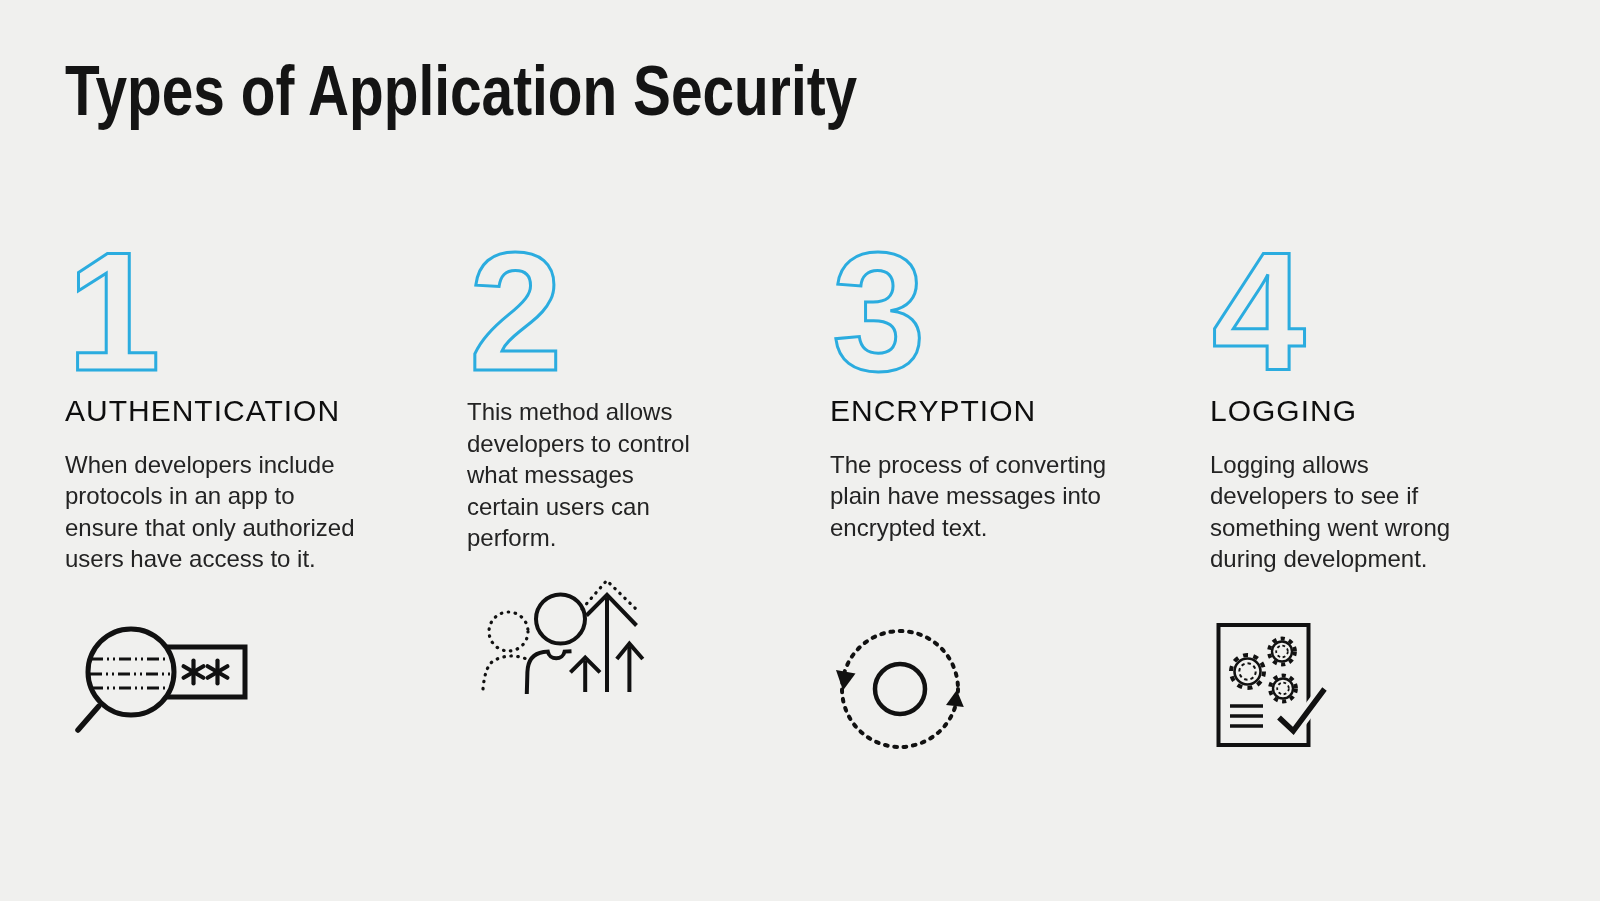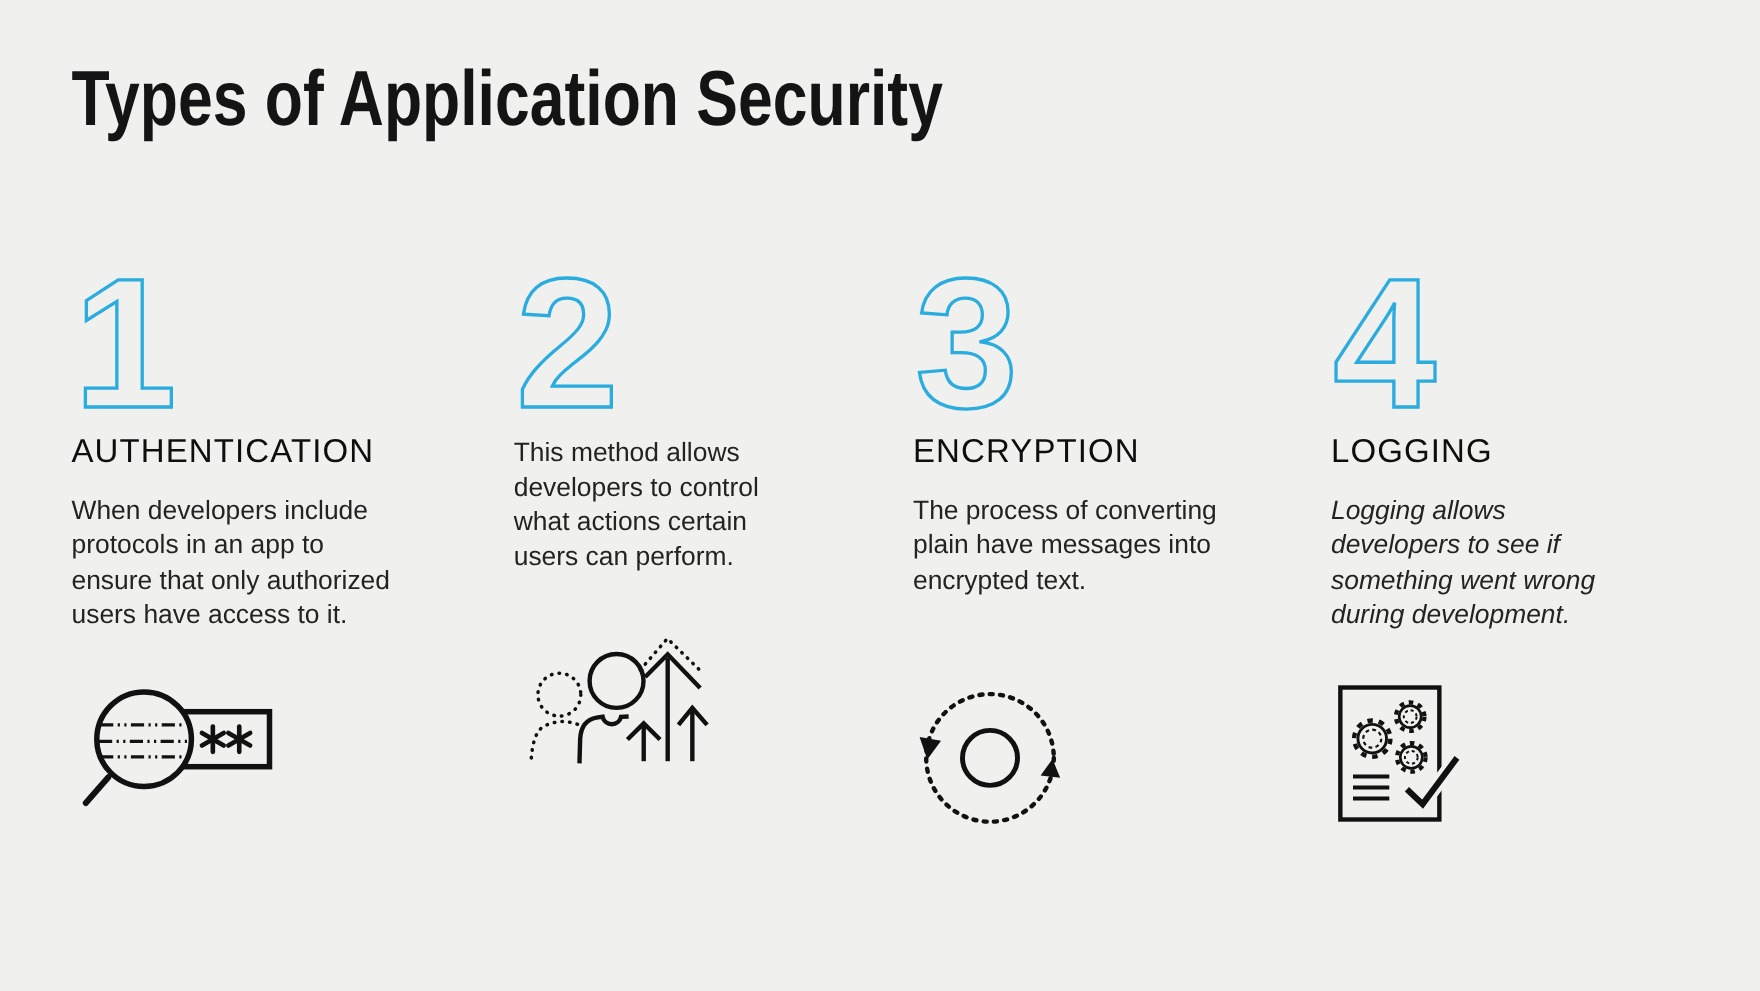--- a/index.html
+++ b/index.html
@@ -50,21 +50,21 @@
   p.desc {
     margin: 20px 0 0 0;
     font-size: 24px;
     line-height: 31.5px;
     height: 132px;
     color: #232323;
   }
   .col:nth-child(1) p.desc { max-width: 298px; }
   .col:nth-child(2) p.desc { max-width: 240px; }
   .col:nth-child(3) p.desc { max-width: 295px; }
-  .col:nth-child(4) p.desc { max-width: 258px; font-style: italic; }
+  .col:nth-child(4) p.desc { max-width: 258px; }
   svg.ic { display: block; margin-top: 32px; overflow: visible; }
   svg.ic .st { stroke: #111; fill: none; }
   svg.ic .fl { fill: #111; stroke: none; }
   svg.ic .dotted { stroke: #111; fill: none; stroke-linecap: round; }
 </style>
 </head>
 <body>
 
 <h1 class="title">Types of Application Security</h1>
 
@@ -93,21 +93,21 @@
         <path d="M 26 75 H 104"></path>
       </g>
       <path class="st" d="M 33.5 93.5 L 13 117" stroke-width="5.5" stroke-linecap="round"></path>
     </svg>
   </section>
 
   <section class="col">
     <svg class="num" width="240" height="132" viewBox="0 0 240 132">
       <text x="2" y="126">2</text>
     </svg>
-    <p class="desc">This method allows developers to control what actions certain users can perform.</p>
+    <p class="desc">This method allows developers to control what messages certain users can perform.</p>
     <svg class="ic" width="195" height="150" viewBox="0 0 195 150">
       <g class="dotted" stroke-width="3.2" stroke-dasharray="0.5 6.5">
         <circle cx="41.5" cy="71.5" r="19.5"></circle>
         <path d="M 16 129 C 17.5 112 21.5 103 28 100 C 36.5 95.8 45 95.3 51 96.6 L 61 99.2"></path>
         <path d="M 115 49 L 139.7 20.5 L 170 50"></path>
       </g>
       <g class="st" stroke-width="4">
         <circle cx="93.5" cy="59" r="24.5"></circle>
         <path d="M 59.8 134 L 60.4 112 C 60.9 99.8 66.5 93.6 76.5 92.1 L 80.8 91.6 A 8.6 8.6 0 0 0 97.6 91.6 L 104.5 91.3"></path>
       </g>

